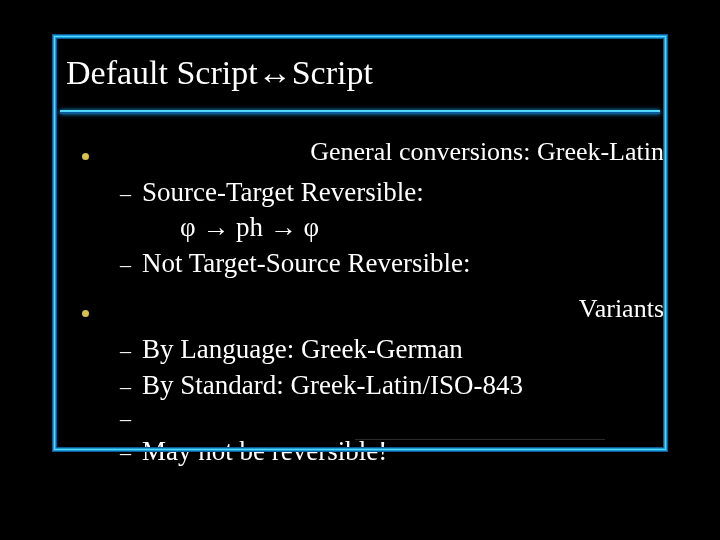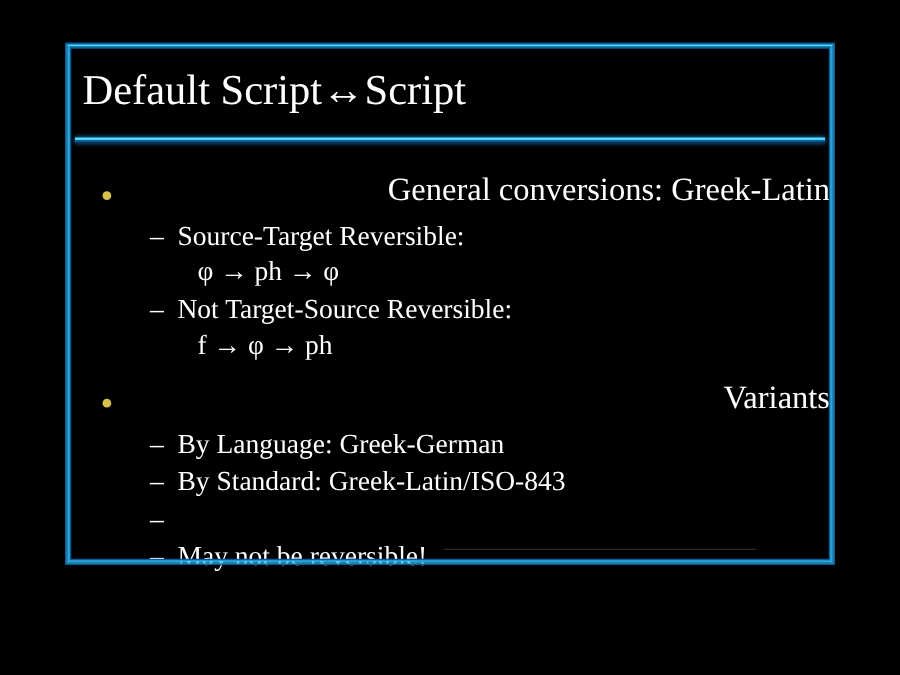--- a/index.html
+++ b/index.html
@@ -64,22 +64,22 @@
     width: 7px; height: 7px; border-radius: 50%;
     background: #d6c24a;
     flex: 0 0 auto;
     margin-top: 12px;
   }
   .l1text { font-size: 26px; line-height: 1.35; }
 
   ul.sub { list-style: none; margin: 6px 0 10px 38px; }
   ul.sub > li { display: flex; align-items: baseline; gap: 10px; margin-bottom: 2px; }
   .dash { font-size: 22px; color: #fff; line-height: 1.25; width: 12px; flex:0 0 auto;}
-  .l2text { font-size: 22px; line-height: 1.28; }
-  .indent-line { display: block; margin-left: 16px; }
+  .l2text { font-size: 27px; line-height: 1.28; }
+  .indent-line { display: block; margin-left: 38px; }
 
   
   .footer-sep {
     position: absolute;
     right: 115px;
     bottom: 36px;
     width: 250px;
     height: 1px;
     background: #2a2a2a;
   }
@@ -109,21 +109,20 @@
           <span class="dash">–</span>
           <span class="l2text">
             <span>Source-Target Reversible:</span>
             <span class="indent-line">φ → ph → φ</span>
           </span>
         </li>
         <li>
           <span class="dash">–</span>
           <span class="l2text">
             <span>Not Target-Source Reversible:</span>
-            <span class="indent-line">f → φ → ph</span>
           </span>
         </li>
       </ul>
     </li>
 
     <li>
       <div class="row">
         <span class="dot"></span>
         <span class="l1text">Variants</span>
       </div>

